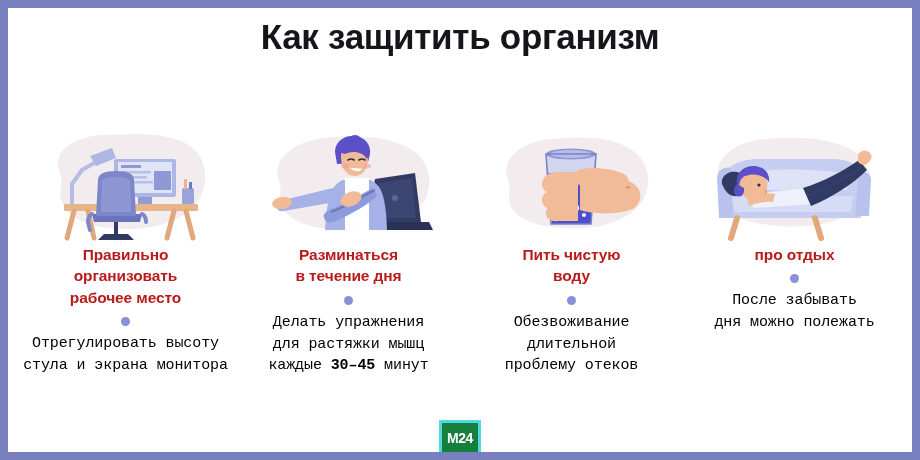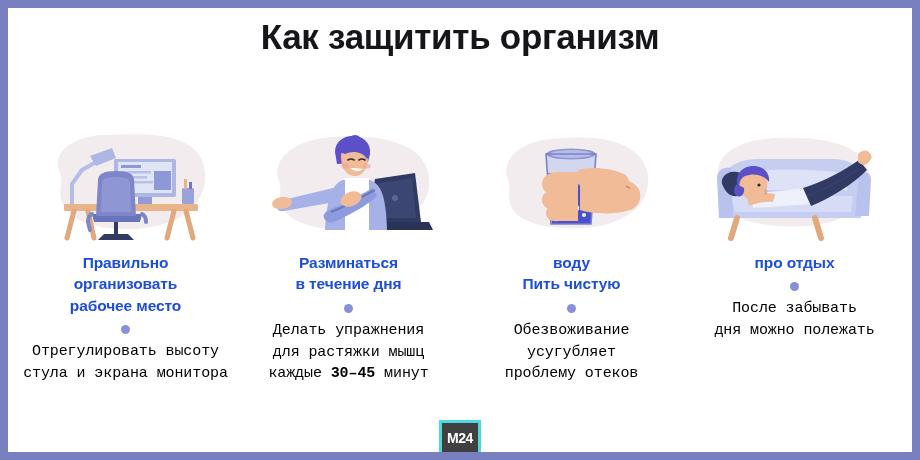--- a/index.html
+++ b/index.html
@@ -60,27 +60,26 @@
   }
 
   .illus {
     width: 200px;
     height: 118px;
     position: relative;
   }
   .illus svg { display: block; width: 100%; height: 100%; }
 
   .col-heading {
-    margin-top: 8px;
     text-align: center;
     font-family: "Liberation Sans", sans-serif;
     font-weight: bold;
     font-size: 15.5px;
     line-height: 1.38;
-    color: #1d4ed8;
+    color: #b91c1c;
     letter-spacing: -0.1px;
   }
   .col-heading .line { display: block; white-space: nowrap; }
 
   .dot {
     width: 9px;
     height: 9px;
     border-radius: 50%;
     background: #8a90d8;
     margin: 9px 0 7px 0;
@@ -99,21 +98,21 @@
   .col-body b { font-weight: bold; }
 
   
   .logo {
     position: absolute;
     left: 50%;
     transform: translateX(-50%);
     top: 412px;
     width: 42px;
     height: 36px;
-    background: #404040;
+    background: #15803d;
     border: 3px solid #4fd8e0;
     box-sizing: border-box;
     display: flex;
     align-items: center;
     justify-content: center;
   }
   .logo-text {
     color: #ffffff;
     font-family: "Liberation Sans", sans-serif;
     font-weight: bold;
@@ -252,27 +251,27 @@
 
             <path d="M108 52 C126 48 150 50 162 58 C172 65 170 80 158 84 C144 89 120 88 108 84 Z" fill="#f0bb96"></path>
             <path d="M110 58 C128 55 148 57 158 62" stroke="#c98f68" stroke-width="1.6" fill="none"></path>
             <path d="M86 46 C78 46 70 50 70 58 C70 66 78 69 86 68 L106 68 L106 46 Z" fill="#f0bb96"></path>
             <path d="M84 64 C76 64 70 67 70 74 C70 81 77 84 84 83 L106 83 L106 64 Z" fill="#f0bb96"></path>
             <path d="M86 78 C79 78 74 81 74 87 C74 93 80 96 86 95 L106 95 L106 78 Z" fill="#f0bb96"></path>
             <path d="M106 44 C118 40 140 42 152 48 C160 53 157 62 148 63 C132 65 114 62 106 58 Z" fill="#f0bb96"></path>
           </svg>
         </div>
         <div class="col-heading">
+          <span class="line">Пить чистую</span>
           <span class="line">воду</span>
-          <span class="line">Пить чистую</span>
         </div>
         <div class="dot"></div>
         <div class="col-body">
           <span class="line">Обезвоживание</span>
-          <span class="line">усугубляет</span>
+          <span class="line">длительной</span>
           <span class="line">проблему отеков</span>
         </div>
       </div>
 
       <div class="col">
         <div class="illus">
           <svg viewBox="0 0 200 118" xmlns="http://www.w3.org/2000/svg">
             <path d="M24 52 C18 32 40 16 70 13 C104 10 140 12 160 26 C182 42 178 70 160 84 C140 99 112 102 84 100 C54 98 34 90 29 78 C24 66 28 60 24 52 Z" fill="#f2ecee"></path>
 
             <path d="M28 58 C28 42 40 34 62 33 L140 33 C158 34 166 42 166 56 L166 66 L28 66 Z" fill="#c5cdf0"></path>

